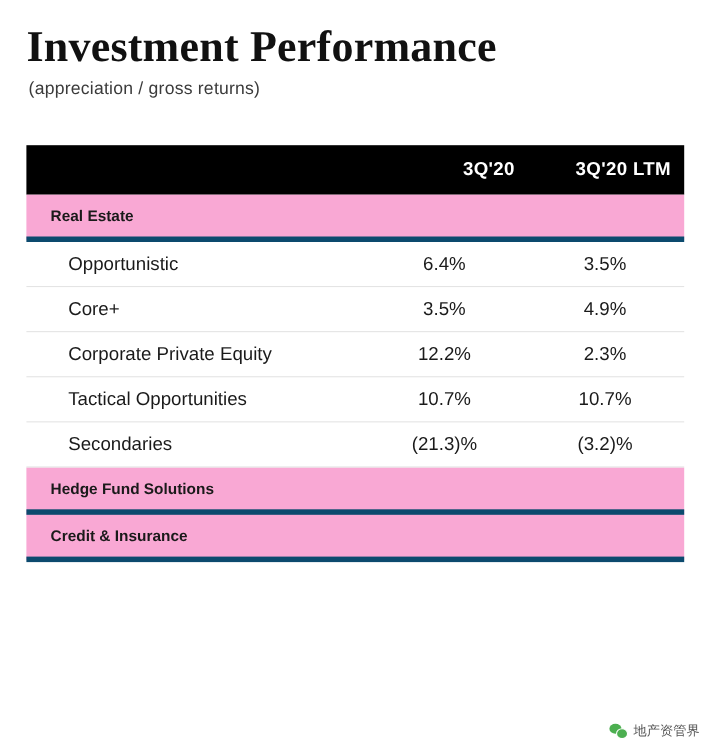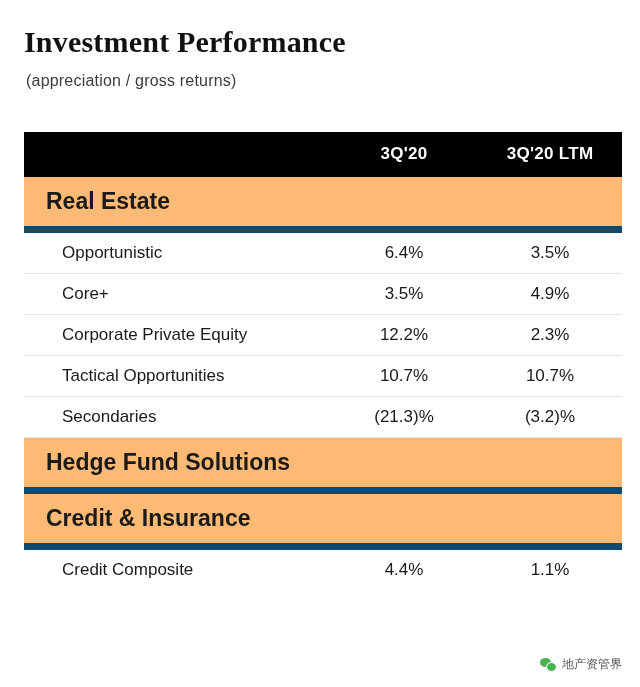--- a/index.html
+++ b/index.html
@@ -18,21 +18,21 @@
 
   .page {
     padding: 18px 24px 0 24px;
     box-sizing: border-box;
     width: 640px;
   }
 
   .title {
     font-family: "Liberation Serif", serif;
     font-weight: bold;
-    font-size: 30px;
+    font-size: 40px;
     line-height: 36px;
     letter-spacing: 0.2px;
     color: #111111;
     margin: 6px 0 0 0;
   }
 
   .subtitle {
     font-family: "Liberation Sans", sans-serif;
     font-size: 16px;
     color: #3b3b3b;
@@ -50,37 +50,37 @@
     width: 548px;
     table-layout: fixed;
   }
 
   table.perf thead th {
     background: #000000;
     color: #ffffff;
     font-size: 17px;
     font-weight: bold;
     padding: 12px 0 13px 0;
-    text-align: center;
+    text-align: right;
     letter-spacing: 0.3px;
   }
   table.perf thead th.col-label {
     text-align: left;
     padding-left: 16px;
   }
   table.perf thead th.col-a { padding-right: 22px; }
   table.perf thead th.col-b { padding-right: 12px; }
 
   tr.group td {
-    background: #fdba74;
-    font-size: 23px;
+    background: #f9a8d4;
+    font-size: 14px;
     font-weight: bold;
     color: #1a1a1a;
     padding: 11px 0 11px 22px;
-    border-bottom: 7px solid #0c4a6e;
+    border-bottom: 5px solid #0c4a6e;
   }
 
   tr.item td {
     background: #ffffff;
     font-size: 17px;
     color: #1a1a1a;
     padding: 10px 0 10px 0;
     border-bottom: 1px solid #e4e4e4;
   }
   tr.item td.name {
@@ -91,21 +91,21 @@
   }
   tr.item td.val-a { padding-right: 22px; }
   tr.item td.val-b { padding-right: 12px; }
 
   tr.item.last td {
     border-bottom: none;
   }
 
   .footer-badge {
     position: absolute;
-    right: 18px;
+    right: 4px;
     bottom: 14px;
     display: flex;
     align-items: center;
     gap: 6px;
     font-size: 12px;
     color: #555555;
   }
   .wechat-icon {
     width: 16px;
     height: 13px;
@@ -173,25 +173,20 @@
             <td class="name">Secondaries</td>
             <td class="val val-a">(21.3)%</td>
             <td class="val val-b">(3.2)%</td>
           </tr>
           <tr class="group">
             <td colspan="3">Hedge Fund Solutions</td>
           </tr>
           <tr class="group">
             <td colspan="3">Credit &amp; Insurance</td>
           </tr>
-          <tr class="item last">
-            <td class="name">Credit Composite</td>
-            <td class="val val-a">4.4%</td>
-            <td class="val val-b">1.1%</td>
-          </tr>
         </tbody>
     </table>
   </div>
 
 </div>
 
 <div class="footer-badge">
   <span class="wechat-icon">
     <span class="b1"></span>
       <span class="b2"></span>

